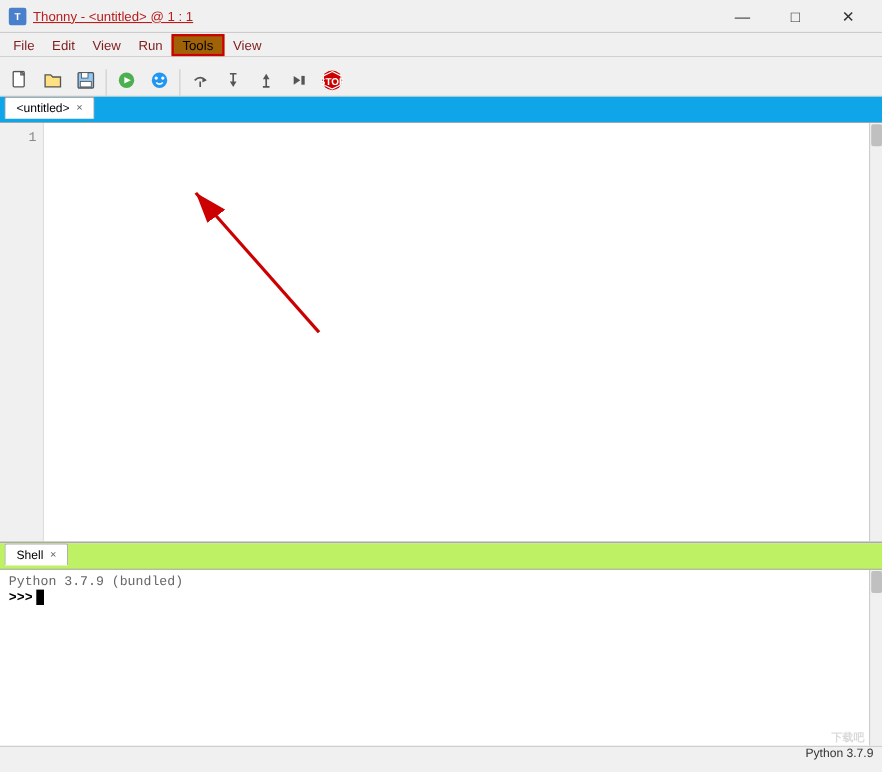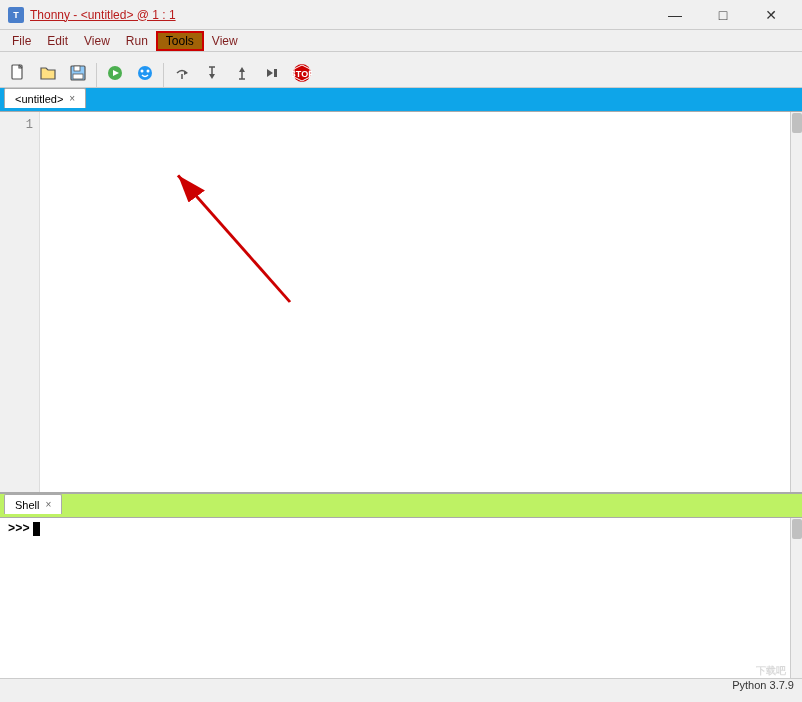--- a/index.html
+++ b/index.html
@@ -423,20 +423,21 @@
 
   <div class="shell-container">
     <div class="shell-tab-bar">
       <div class="shell-tab active">
         <span>Shell</span>
         <span class="tab-close">×</span>
       </div>
     </div>
     <div style="display:flex;flex:1;overflow:hidden;">
       <div class="shell-content">
+        <div style="color:#666;">Python 3.7.9 (bundled)</div>
         <div class="shell-prompt-line">
           <span style="color:#000;font-weight:bold;margin-right:2px;">&gt;&gt;&gt;</span>
           <span class="shell-cursor"></span>
         </div>
       </div>
       <div class="scrollbar-v" style="border-left:1px solid #ccc;">
         <div class="scrollbar-thumb"></div>
       </div>
     </div>
   </div>

